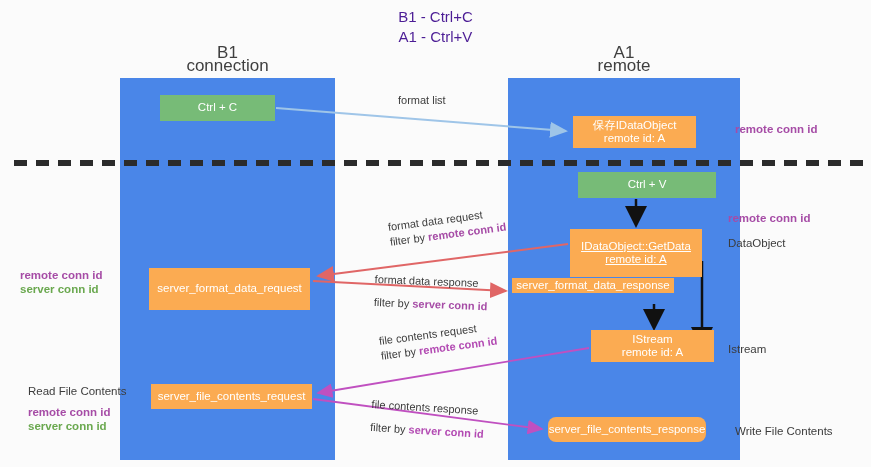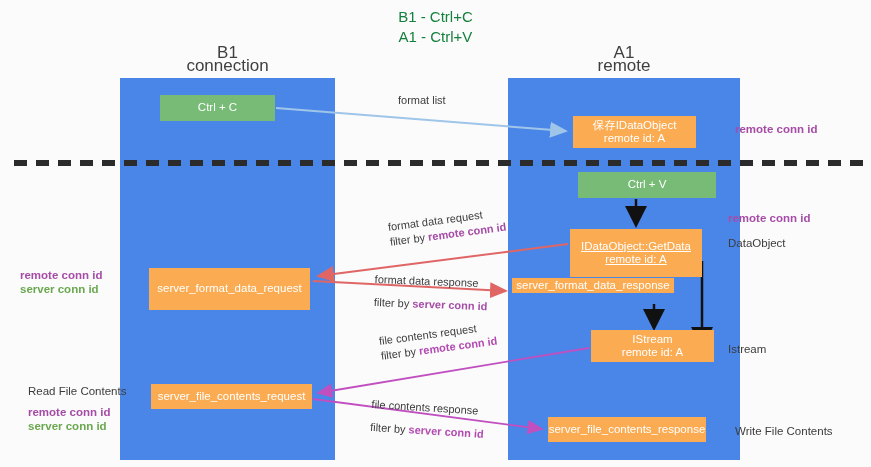--- a/index.html
+++ b/index.html
@@ -23,21 +23,21 @@
     position:absolute;text-align:center;font-size:17px;
     line-height:13px;color:#3f3f3f;
   }
   #header-b1{left:120px;top:46px;width:215px;}
   #header-a1{left:508px;top:46px;width:232px;}
   .lane-header .l2{display:block;}
 
   
   #title{
     position:absolute;left:0;top:7px;width:871px;text-align:center;
-    font-size:15px;line-height:20px;color:#15803d;
+    font-size:15px;line-height:20px;color:#4c1d95;
   }
   #title span{display:block;}
 
   
   .node{
     position:absolute;box-sizing:border-box;
     display:flex;flex-direction:column;align-items:center;justify-content:center;
     color:#ffffff;font-size:11.5px;line-height:13.5px;text-align:center;
   }
   .node.green{background:#77bb77;}
@@ -45,21 +45,21 @@
   .node .ln{display:block;white-space:nowrap;}
 
   #node-ctrlc{left:160px;top:95px;width:115px;height:26px;}
   #node-save-idataobject{left:573px;top:116px;width:123px;height:32px;}
   #node-ctrlv{left:578px;top:172px;width:138px;height:26px;}
   #node-getdata{left:570px;top:229px;width:132px;height:48px;text-decoration:underline;}
   #node-sfdreq{left:149px;top:268px;width:161px;height:42px;}
   #node-sfdresp{left:512px;top:278px;width:162px;height:15px;}
   #node-istream{left:591px;top:330px;width:123px;height:32px;}
   #node-sfcreq{left:151px;top:384px;width:161px;height:25px;}
-  #node-sfcresp{left:548px;top:417px;width:158px;height:25px;}
+  #node-sfcresp{left:548px;top:417px;width:158px;height:25px;border-radius:8px;}
 
   
   .side-label{position:absolute;font-size:11.5px;line-height:14px;}
   .side-label .purple{color:#a64ca6;font-weight:bold;display:block;}
   .side-label .green{color:#6aa84f;font-weight:bold;display:block;}
   .side-label .plain{color:#3c3c3c;display:block;font-weight:normal;}
 
   #label-remote-1{left:735px;top:122px;}
   #label-remote-2{left:728px;top:211px;}
   #label-dataobject{left:728px;top:236px;}

